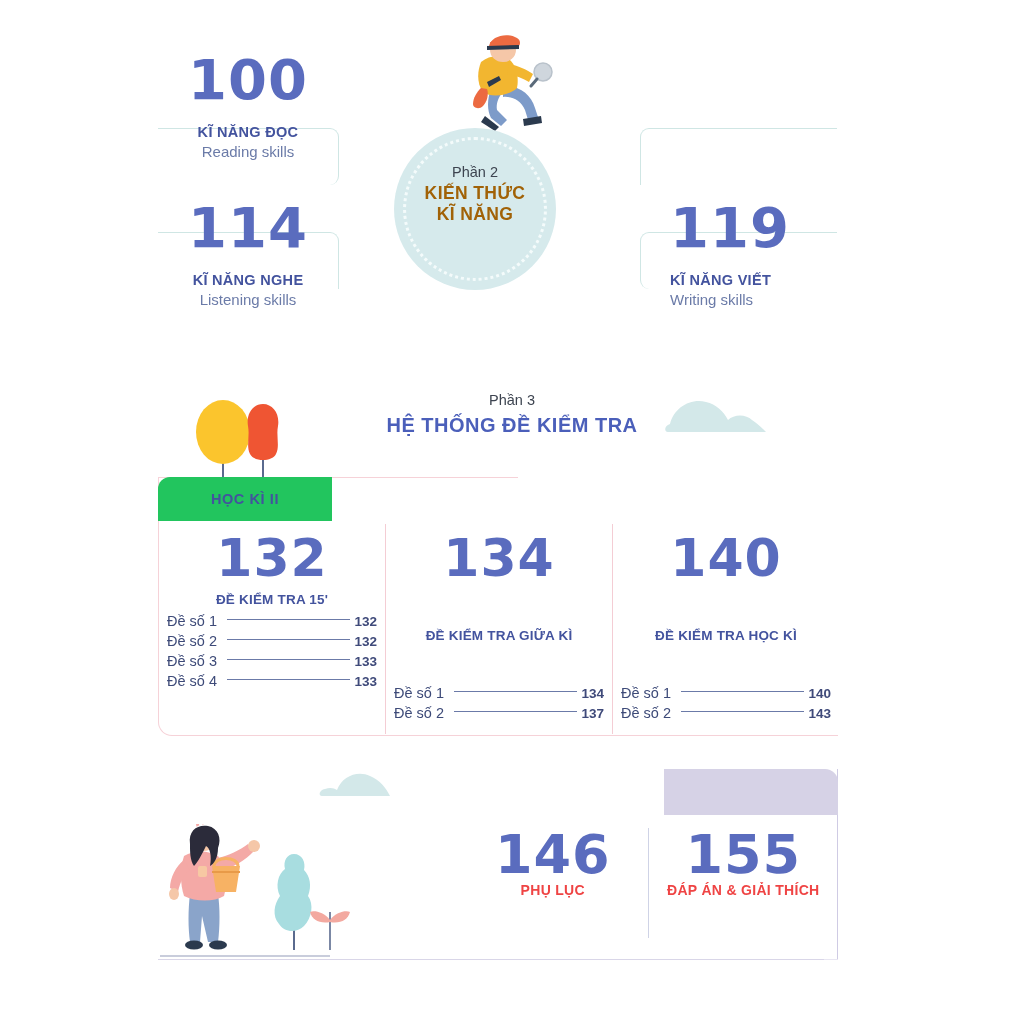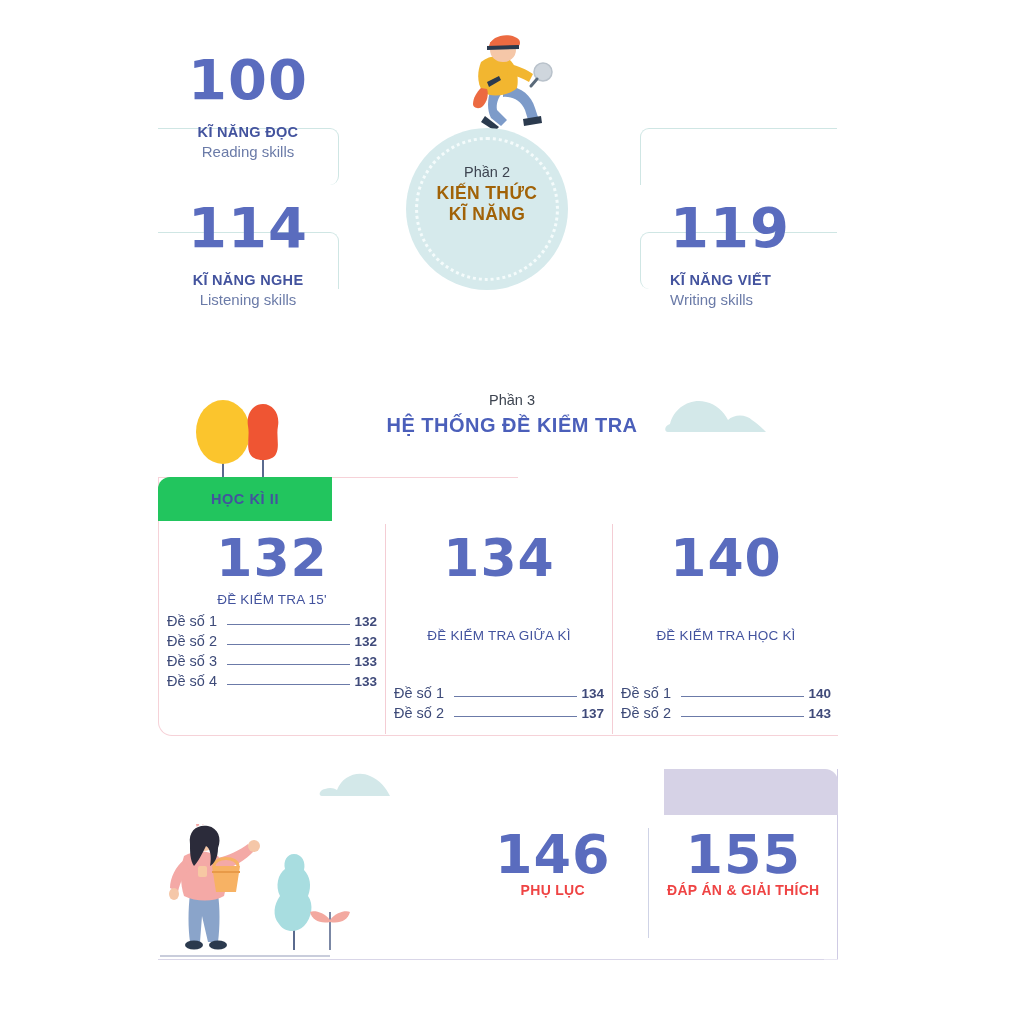--- a/index.html
+++ b/index.html
@@ -35,21 +35,21 @@
     font-weight:400;
     font-size:15px;
     color:#6b7ba8;
     white-space:nowrap;
   }
 
   
   .skills{position:absolute;left:0;top:0;width:1024px;height:360px;}
 
   .circle{
-    position:absolute;left:406px;top:128px;width:162px;height:162px;
+    position:absolute;left:394px;top:128px;width:162px;height:162px;
     border-radius:50%;
     background:#d6eaec;
   }
   .circle .dots{
     position:absolute;left:9px;top:9px;right:9px;bottom:9px;
     border-radius:50%;
     border:3px dotted #f4fbfb;
   }
   .circle .txt{
     position:absolute;left:0;right:0;top:36px;text-align:center;
@@ -118,24 +118,24 @@
     background:#22c55e;
     border-radius:12px 0 0 0;
     display:flex;align-items:center;justify-content:center;
   }
   .hocki span{font-weight:700;font-size:14.5px;color:#43539e;letter-spacing:.6px;}
 
   .examcols{position:absolute;left:0;top:46px;width:680px;height:210px;display:flex;}
   .examcol{position:relative;flex:1;display:flex;flex-direction:column;align-items:center;}
   .examcol + .examcol{border-left:1.3px solid #f4cdd4;gap:36px;}
   .examcol .num{font-size:52px;margin-top:8px;margin-bottom:8px;}
-  .examcol .hdr{font-weight:400;font-size:13.5px;color:#43539e;letter-spacing:.2px;margin-bottom:6px;white-space:nowrap;}
+  .examcol .hdr{font-weight:700;font-size:13.5px;color:#43539e;letter-spacing:.2px;margin-bottom:6px;white-space:nowrap;}
   .rows{width:210px;}
   .row{
-    display:flex;align-items:flex-end;
+    display:flex;align-items:center;
     font-size:14.5px;color:#3f4a7a;
     margin-bottom:4px;
     white-space:nowrap;
   }
   .row .lbl{flex:0 0 auto;font-weight:400;color:#3d4a78;}
   .row .dash{
     flex:1 1 auto;margin:0 4px 4px 10px;border-bottom:1.4px solid #6b7aa8;height:1px;
   }
   .row .pg{flex:0 0 auto;font-weight:700;font-size:13.5px;color:#3f4a7a;}
 

